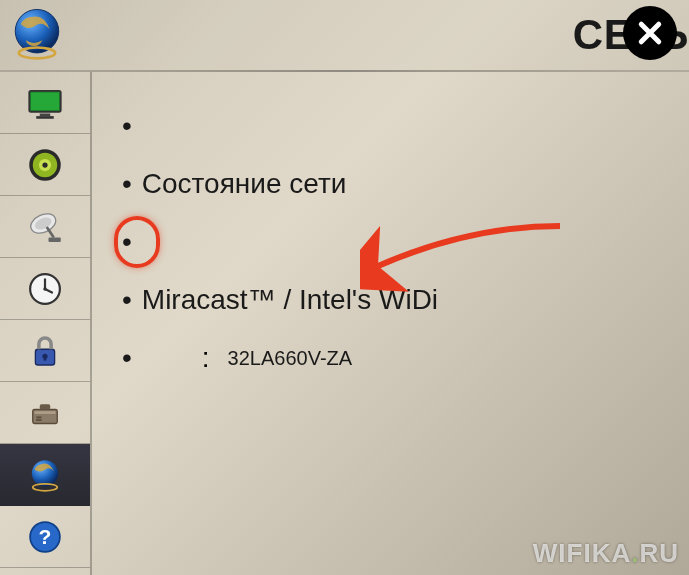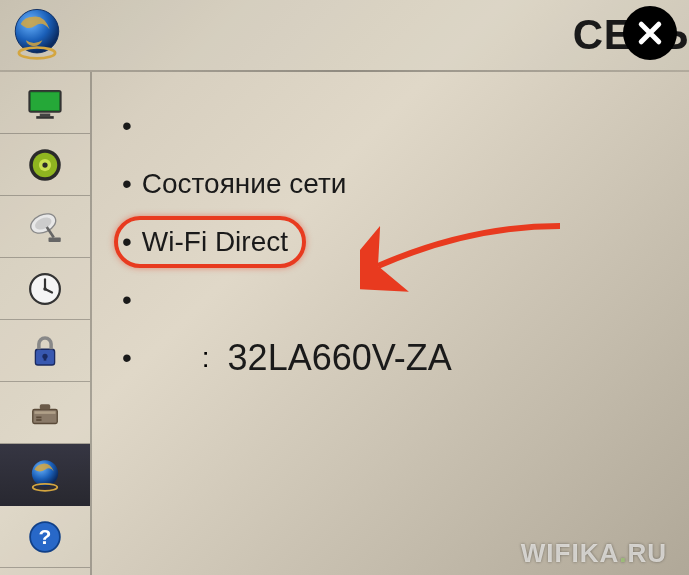--- a/index.html
+++ b/index.html
@@ -103,30 +103,30 @@
     display:flex;
     align-items:center;
     gap:0;
     margin-bottom: 6px;
   }
   .kv-row {
     display:flex;
     align-items:center;
   }
   .kv-row .colon { margin: 0 18px 0 60px; font-size:28px; }
-  .val { font-size:36px; color:#1a1a1a; }
+  .val { font-size:20px; color:#1a1a1a; }
   .arrow {
     position:absolute;
     left: 268px;
     top: 148px;
     pointer-events:none;
   }
   .watermark {
     position:absolute;
-    right: 22px;
+    right: 10px;
     bottom: 6px;
     font-size: 26px;
     font-weight: 700;
     color: rgba(255,255,255,0.65);
     text-shadow: 0 0 3px rgba(0,0,0,0.4);
     letter-spacing: 1px;
   }
   .watermark .dot{ color: rgba(160,200,120,0.8);}
 </style>
 </head>
@@ -250,27 +250,27 @@
     <div class="menu-row">
       <div class="menu-item">
         <span class="bullet">•</span>
         <span>Состояние сети</span>
       </div>
     </div>
 
     <div class="menu-row">
       <div class="menu-item highlighted">
         <span class="bullet">•</span>
-        <span>Wi-Fi Direct</span>
       </div>
     </div>
 
     <div class="menu-row">
       <div class="menu-item">
         <span class="bullet">•</span>
+        <span>Miracast™ / Intel's WiDi</span>
       </div>
     </div>
 
     <div class="menu-row kv-row">
       <div class="menu-item" style="padding-right:0">
         <span class="bullet">•</span>
       </div>
       <span class="colon">:</span>
       <span class="val">32LA660V-ZA</span>
     </div>

